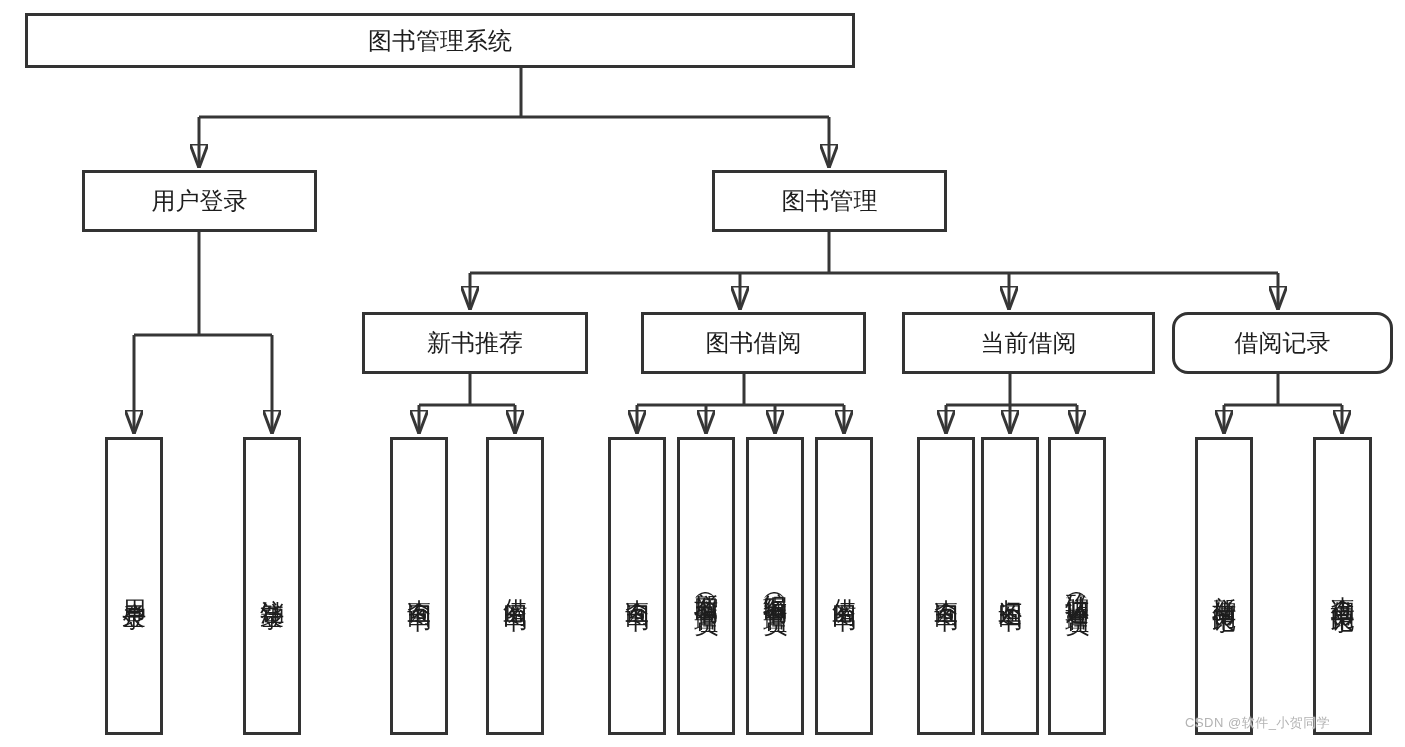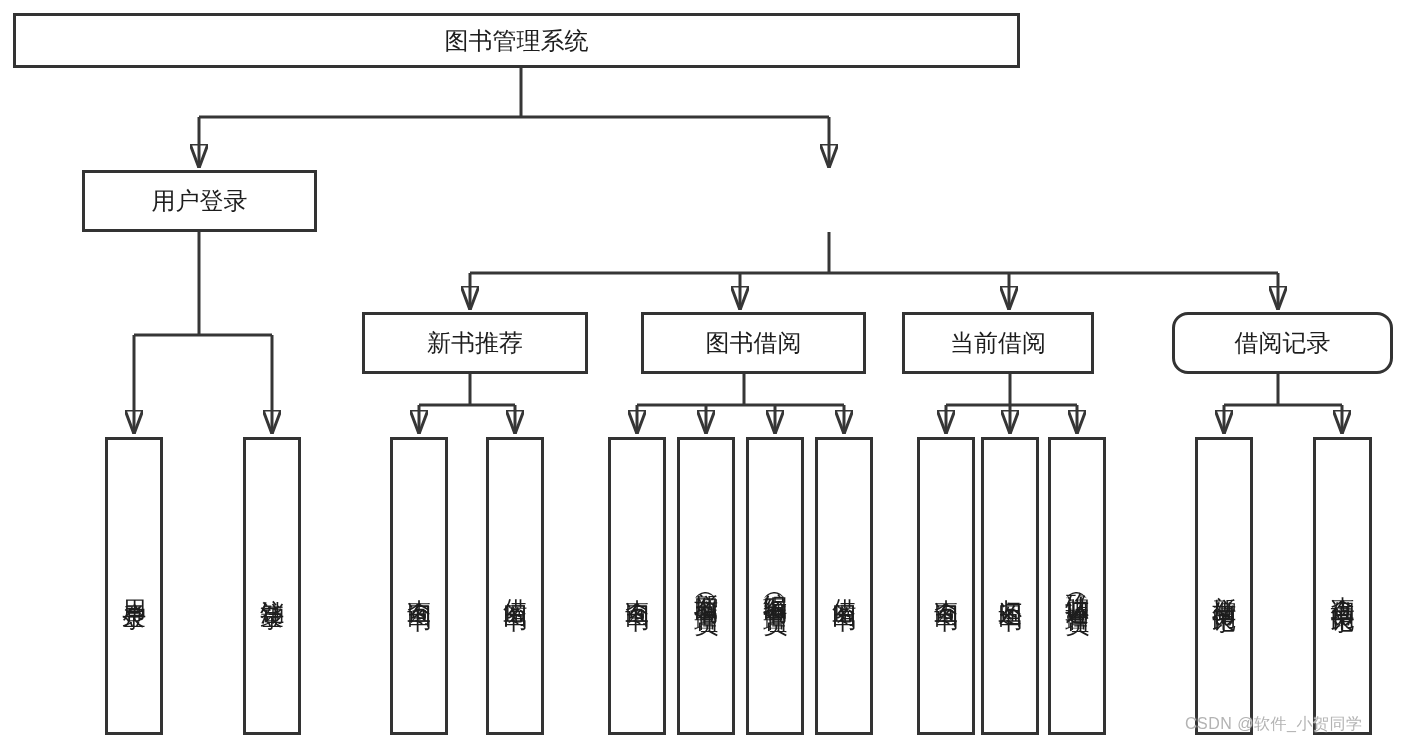--- a/index.html
+++ b/index.html
@@ -27,21 +27,21 @@
     writing-mode:vertical-rl;
     letter-spacing:3px;
     font-size:24px;
     line-height:1.1;
     white-space:nowrap;
   }
   .watermark{
     position:absolute;
     left:1185px;top:714px;
     width:210px;
-    font-size:16px;
+    font-size:13px;
     color:#b3b3b3;
     text-shadow:0 0 2px #ffffff,0 0 1px #ffffff;
     white-space:nowrap;
     letter-spacing:0.5px;
   }
 </style>
 </head>
 <body>
 
 <div class="canvas">
@@ -75,35 +75,38 @@
     <path class="arrowline" d="M706,405 V434"></path>
     <path class="arrowline" d="M775,405 V434"></path>
     <path class="arrowline" d="M844,405 V434"></path>
     <path class="arrowline" d="M946,405 V434"></path>
     <path class="arrowline" d="M1010,405 V434"></path>
     <path class="arrowline" d="M1077,405 V434"></path>
     <path class="arrowline" d="M1224,405 V434"></path>
     <path class="arrowline" d="M1342,405 V434"></path>
   </svg>
 
-  <div class="node" style="left:13px;top:13px;width:1007px;height:55px;">
+  <div class="node" style="left:25px;top:13px;width:830px;height:55px;">
     <span>图书管理系统</span>
   </div>
 
   <div class="node" style="left:82px;top:170px;width:235px;height:62px;">
     <span>用户登录</span>
+  </div>
+  <div class="node" style="left:712px;top:170px;width:235px;height:62px;">
+    <span>图书管理</span>
   </div>
 
   <div class="node" style="left:362px;top:312px;width:226px;height:62px;">
     <span>新书推荐</span>
   </div>
   <div class="node" style="left:632px;top:312px;width:225px;height:62px;margin-left:9px;">
     <span>图书借阅</span>
   </div>
-  <div class="node" style="left:902px;top:312px;width:192px;height:62px;">
+  <div class="node" style="left:902px;top:312px;width:253px;height:62px;">
     <span>当前借阅</span>
   </div>
   <div class="node" style="left:1172px;top:312px;width:221px;height:62px;border-radius:16px;">
     <span>借阅记录</span>
   </div>
 
   <div class="node leaf" style="left:105px;top:437px;width:58px;height:298px;">
     <span>用户登录</span>
   </div>
   <div class="node leaf" style="left:243px;top:437px;width:58px;height:298px;">

